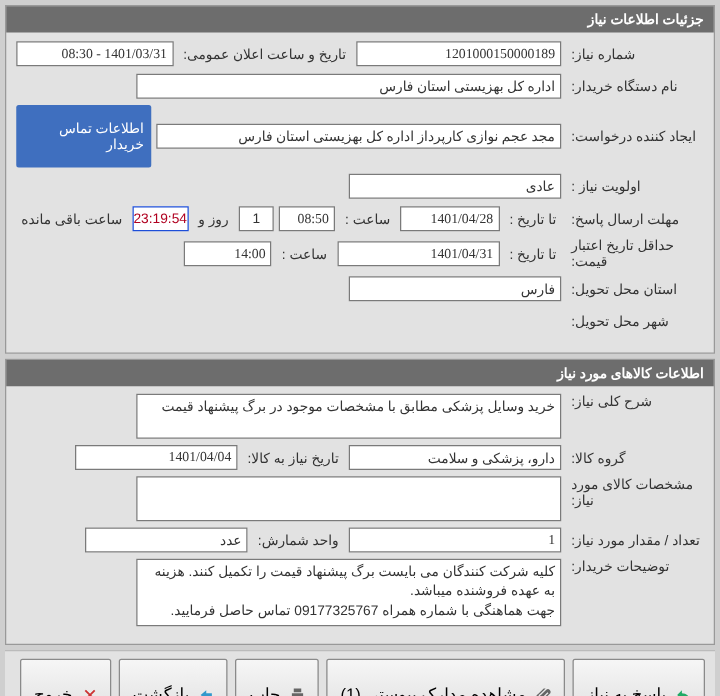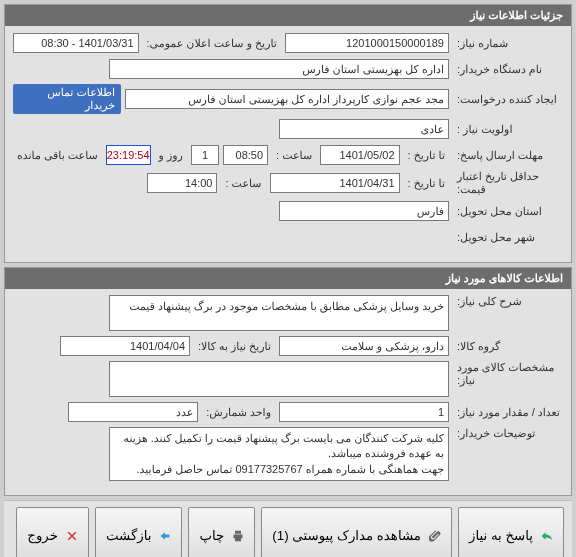--- a/index.html
+++ b/index.html
@@ -45,39 +45,40 @@
   }
   .fld, .fld-wide, .fld-med, .fld-narrow {
     background: #fff;
     border: 1px solid #7a7a7a;
     height: 20px;
     padding: 2px 4px;
     display: flex;
     align-items: center;
     overflow: hidden;
     white-space: nowrap;
+    font-family: Liberation Serif, serif;
   }
   .fld { width: 170px; }
   .fld-wide { width: 340px; }
   .fld-med { width: 130px; }
   .fld-narrow { width: 70px; }
   .fld-xnarrow { width: 42px; background:#fff; border:1px solid #7a7a7a; height:20px; padding:2px 4px; display:flex; align-items:center; justify-content:center;}
   .fld-ta {
     background: #fff;
     border: 1px solid #7a7a7a;
     width: 340px;
     min-height: 36px;
     padding: 3px 4px;
     line-height: 1.4;
   }
   .badge-link {
     background: #3f6fbf;
     color: #fff;
     border-radius: 2px;
-    padding: 2px 6px;
+    padding: 12px 6px;
     cursor: pointer;
   }
   .highlight-red {
     background: #fff;
     border: 1px solid #1d4ed8;
     color: #b00020;
     height: 20px;
     width: 70px;
     display: flex;
     align-items: center;
@@ -131,21 +132,21 @@
     </div>
 
     <div class="row">
       <span class="lbl">اولویت نیاز :</span>
       <span class="fld">عادی</span>
     </div>
 
     <div class="row">
       <span class="lbl">مهلت ارسال پاسخ:</span>
       <span class="lbl-sm">تا تاریخ :</span>
-      <span class="fld-med">1401/05/02</span>
+      <span class="fld-med">1401/04/28</span>
       <span class="lbl-sm">ساعت :</span>
       <span class="fld-narrow">08:50</span>
       <span class="fld-xnarrow">1</span>
       <span class="lbl-sm">روز و</span>
       <span class="highlight-red">23:19:54</span>
       <span class="lbl-sm">ساعت باقی مانده</span>
     </div>
 
     <div class="row">
       <span class="lbl">حداقل تاریخ اعتبار قیمت:</span>

